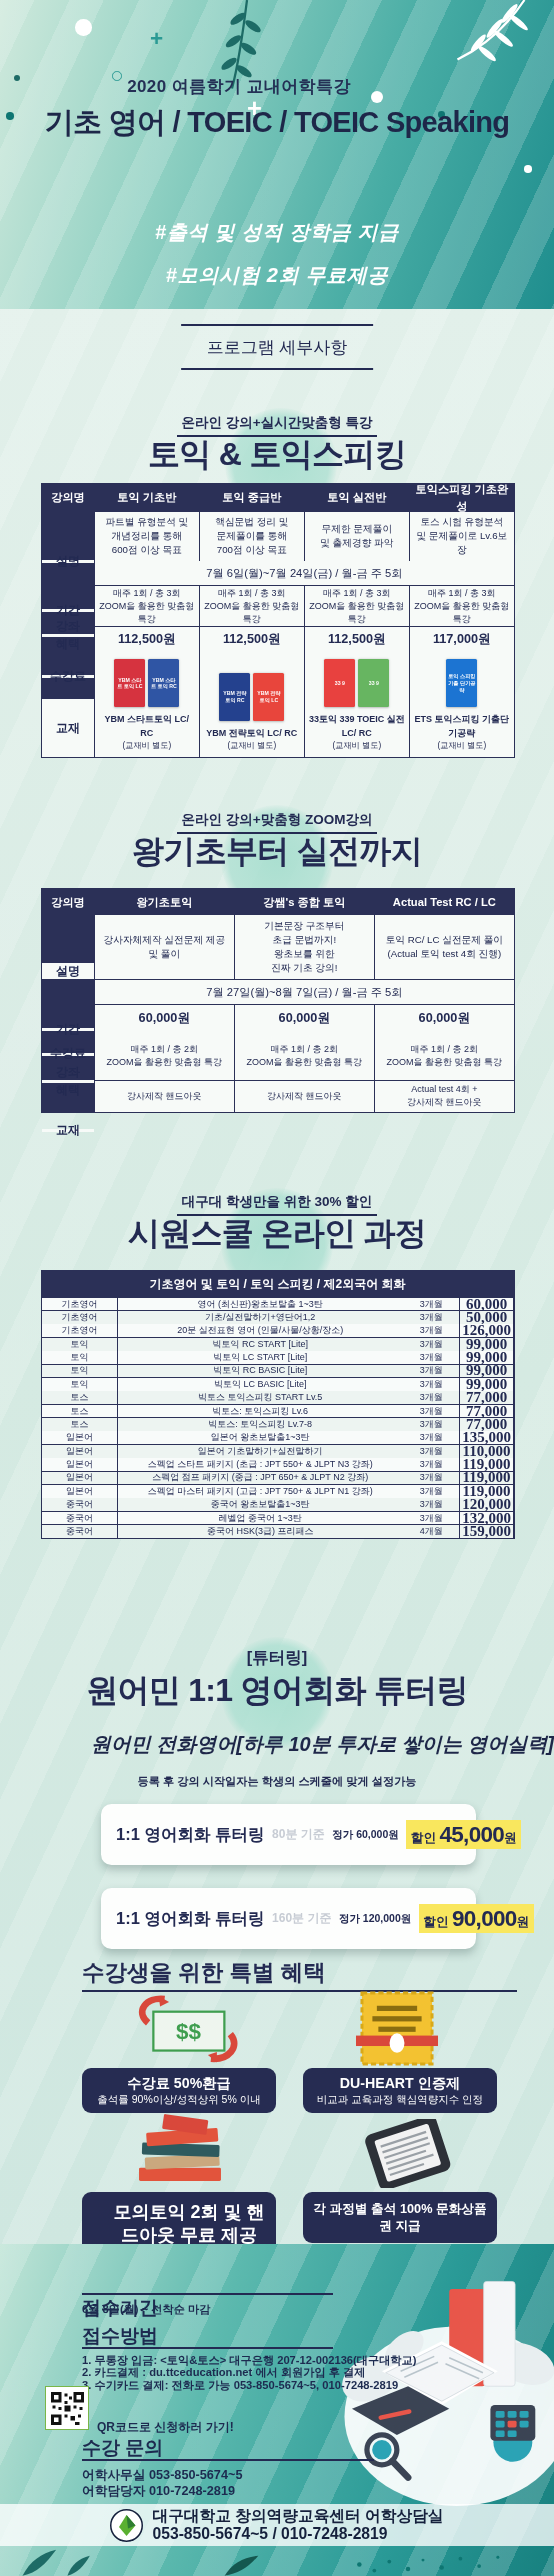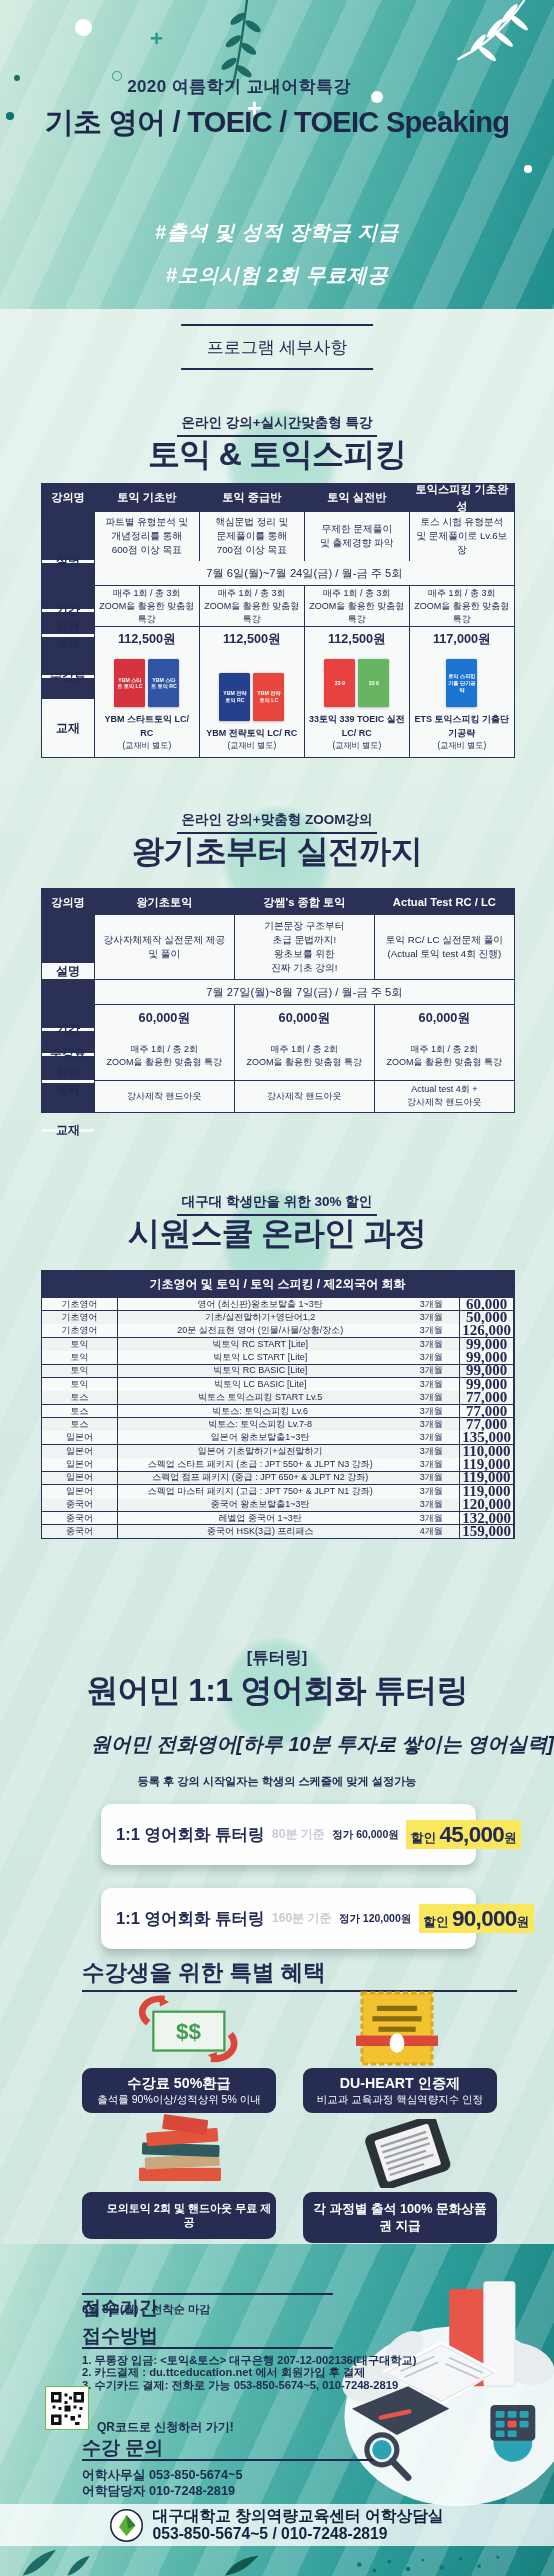--- a/index.html
+++ b/index.html
@@ -446,21 +446,21 @@
     <g stroke="#9aa0a6" stroke-width="3" transform="rotate(-18 64 45)">
       <line x1="32" y1="26" x2="96" y2="26"></line>
         <line x1="32" y1="34" x2="96" y2="34"></line>
       <line x1="32" y1="42" x2="96" y2="42"></line>
         <line x1="32" y1="50" x2="88" y2="50"></line>
       <line x1="32" y1="58" x2="96" y2="58"></line>
         <line x1="32" y1="66" x2="80" y2="66"></line>
     </g>
   </svg>
   <div class="ben-pill pill-l" style="top:2192px;padding:9px 3px;">
-    <div class="t" style="font-size:11px;margin-left:20px;">모의토익 2회 및 핸드아웃 무료 제공</div>
+    <div class="t" style="font-size:18px;margin-left:20px;">모의토익 2회 및 핸드아웃 무료 제공</div>
   </div>
   <div class="ben-pill pill-r" style="top:2192px;padding:9px 9px;">
     <div class="t" style="font-size:12.7px;">각 과정별 출석 100% 문화상품권 지급</div>
   </div>
 
   <div class="bottom stripes"></div>
 
   <svg class="illus" width="217" height="247" viewBox="0 0 290 330">
     <ellipse cx="160" cy="210" rx="150" ry="120" fill="rgba(255,255,255,.92)"></ellipse>
     <g fill="#e8eef0">

